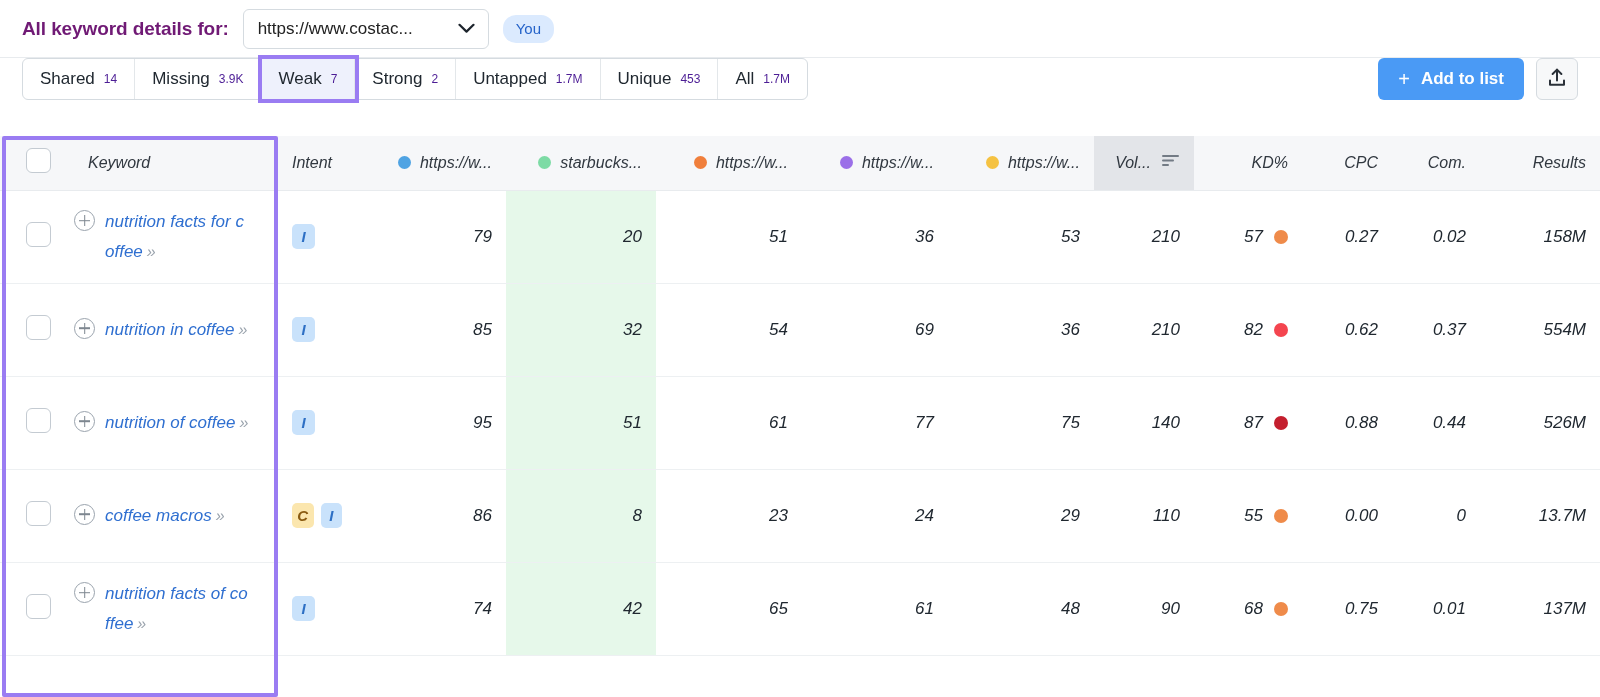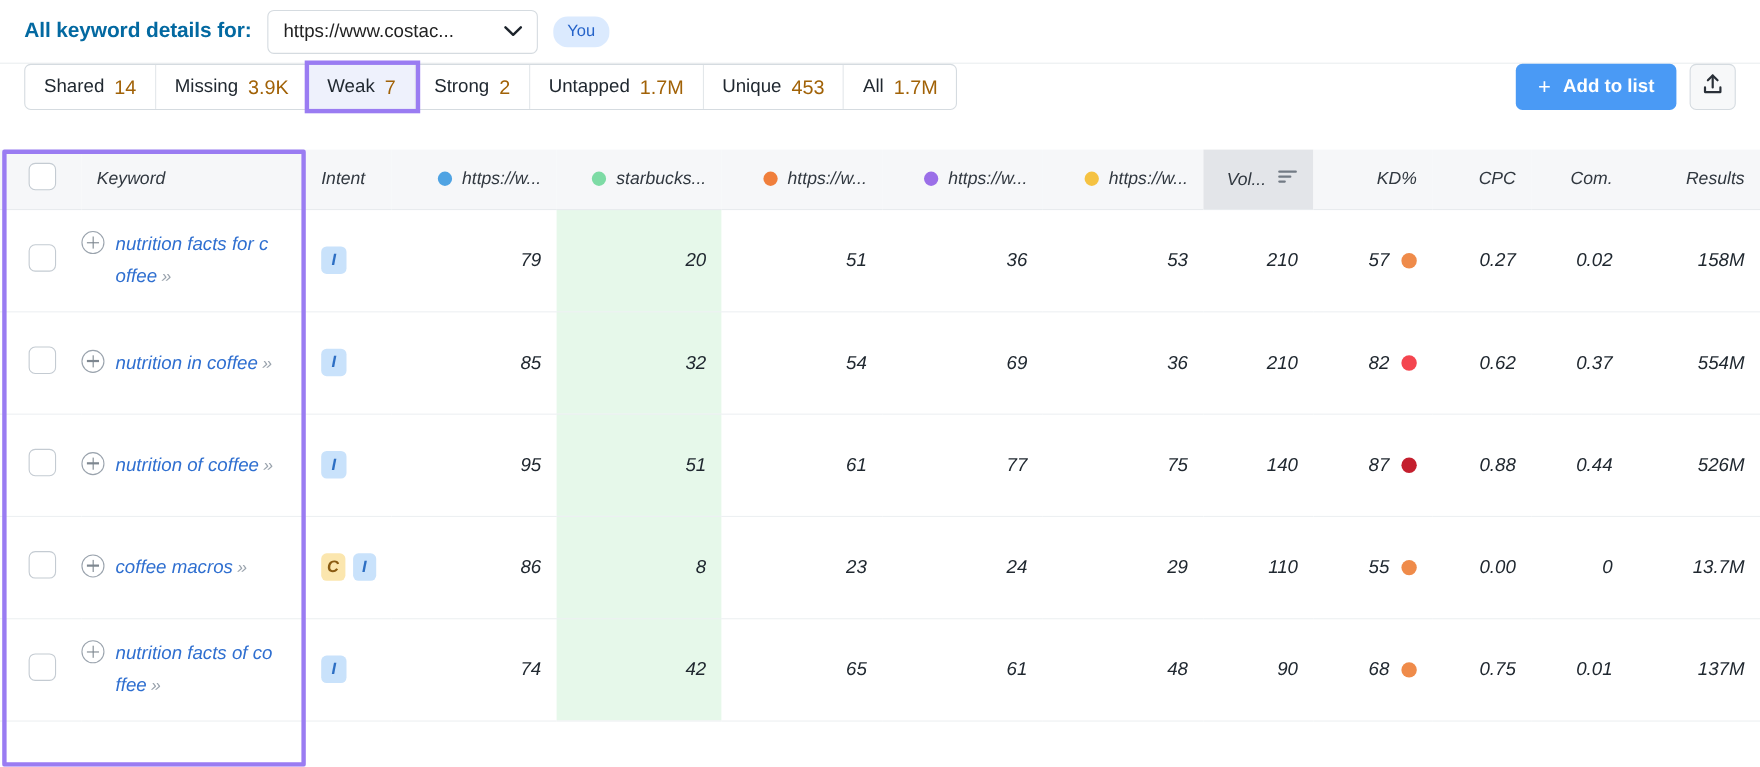--- a/index.html
+++ b/index.html
@@ -17,21 +17,21 @@
     height: 58px;
     display: flex;
     align-items: center;
     padding: 0 0 0 22px;
     border-bottom: 1px solid #e8ebee;
     background: #fff;
   }
   #page-title {
     font-size: 19px;
     font-weight: bold;
-    color: #0369a1;
+    color: #701a75;
     letter-spacing: -0.1px;
   }
   #domain-select {
     margin-left: 14px;
     height: 40px;
     min-width: 246px;
     border: 1px solid #d5dbe0;
     border-radius: 6px;
     background: #fff;
     display: flex;
@@ -78,21 +78,21 @@
     height: 100%;
     border-right: 1px solid #e3e7ea;
     font-size: 17px;
     color: #202830;
     cursor: pointer;
     align-items: center;
     position: relative;
     white-space: nowrap;
   }
   .tab:last-child { border-right: none; }
-  .tab .count { color: #a16207; font-size: 18px; }
+  .tab .count { color: #4c1d95; font-size: 12px; }
   .tab.active { background: #eef0fb; }
   
   .tab.annotated {
     outline: 4px solid #9a7cf2;
     outline-offset: 0px;
     z-index: 3;
     background: #eef1fc;
   }
 
   #bar-right {

